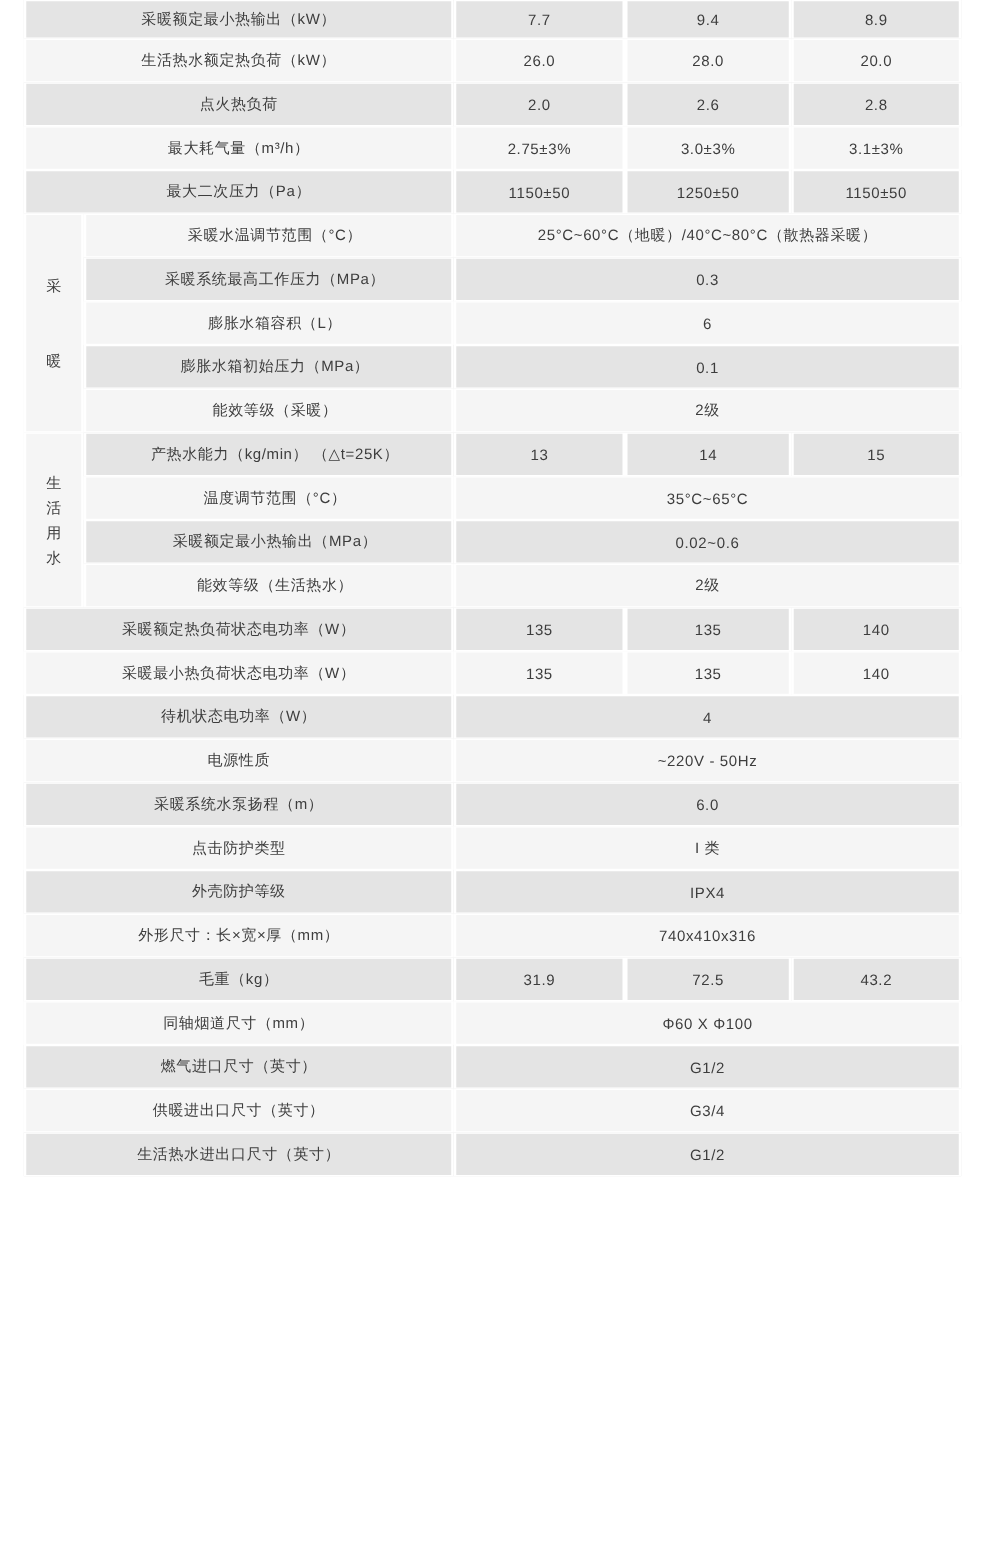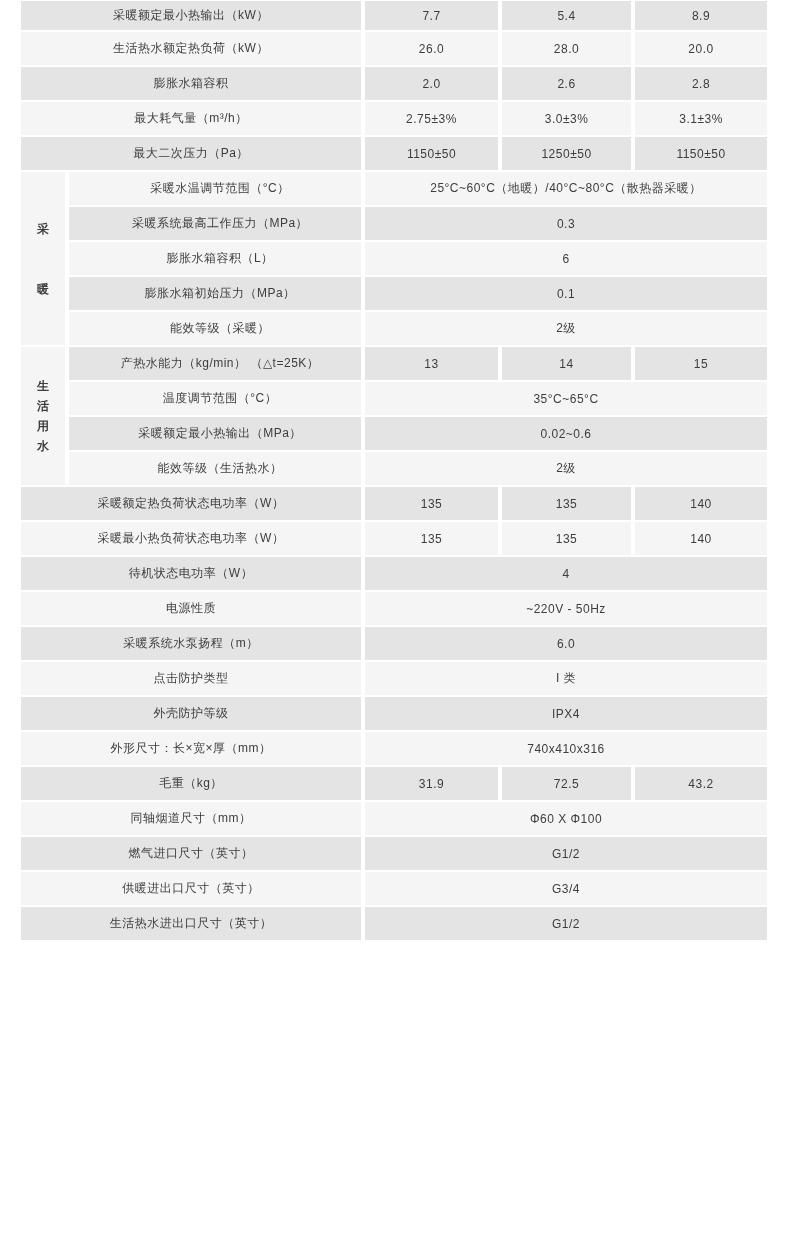--- a/index.html
+++ b/index.html
@@ -48,21 +48,20 @@
   tr:nth-child(even) td { background: #f5f5f5; }
   td.lbl.left { text-align: center; padding-left: 10px; }
   td.sec { background: #f5f5f5 !important; }
   .vtext {
     width: 1.1em;
     margin: 0 auto;
     word-break: break-all;
     white-space: normal;
     text-align: center;
     letter-spacing: 0;
-    font-weight: bold;
   }
   .lh-wide  { line-height: 60px; }
   .lh-tight { line-height: 20px; }
 </style>
 </head>
 <body>
 
 <div class="page">
   <div class="spec-wrap">
     <table class="spec">
@@ -70,31 +69,31 @@
         <col style="width:48px">
           <col style="width:296px">
         <col style="width:137px">
           <col style="width:133px">
           <col style="width:136px">
       </colgroup>
       <tbody>
         <tr class="first">
           <td class="lbl" colspan="2">采暖额定最小热输出（kW）</td>
           <td class="val">7.7</td>
-          <td class="val">5.4</td>
+          <td class="val">9.4</td>
           <td class="val">8.9</td>
         </tr>
         <tr>
           <td class="lbl" colspan="2">生活热水额定热负荷（kW）</td>
           <td class="val">26.0</td>
           <td class="val">28.0</td>
           <td class="val">20.0</td>
         </tr>
         <tr>
-          <td class="lbl" colspan="2">膨胀水箱容积</td>
+          <td class="lbl" colspan="2">点火热负荷</td>
           <td class="val">2.0</td>
           <td class="val">2.6</td>
           <td class="val">2.8</td>
         </tr>
         <tr>
           <td class="lbl" colspan="2">最大耗气量（m³/h）</td>
           <td class="val">2.75±3%</td>
           <td class="val">3.0±3%</td>
           <td class="val">3.1±3%</td>
         </tr>

